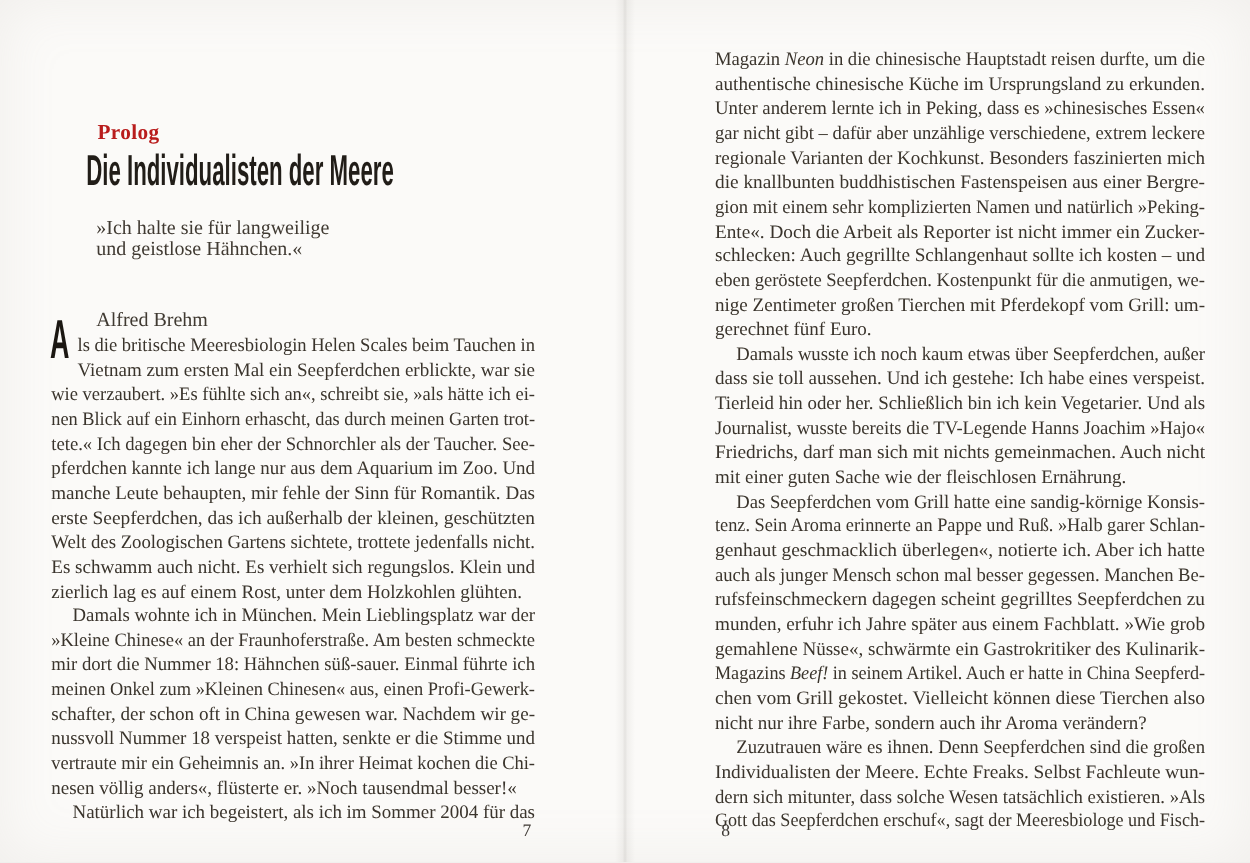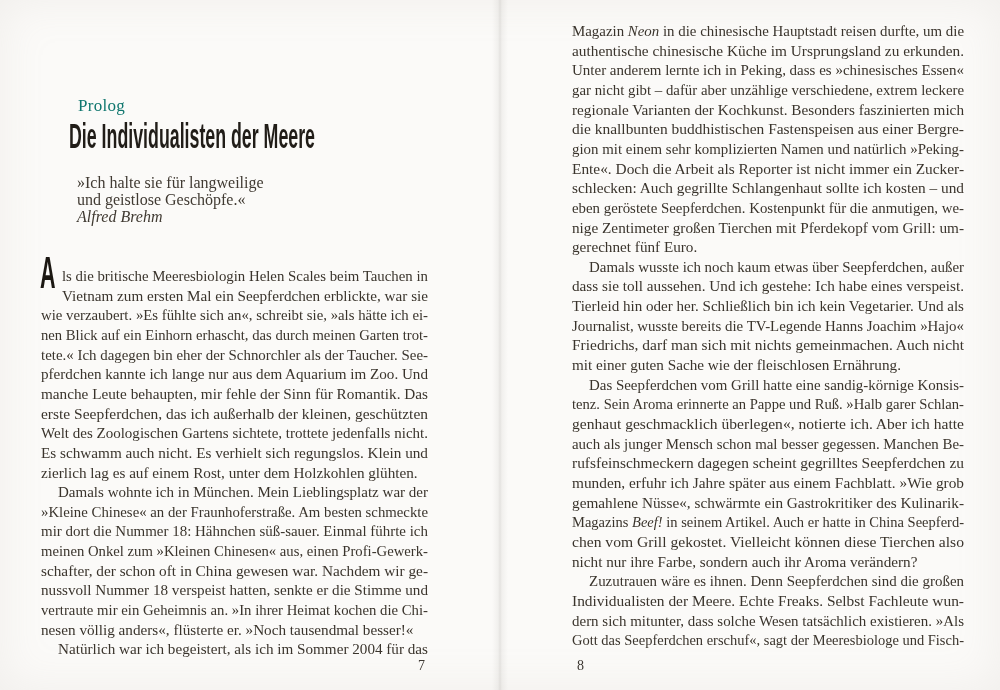--- a/index.html
+++ b/index.html
@@ -17,44 +17,44 @@
       rgba(110,105,98,.16) 50%,
       rgba(110,105,98,.07) 62%,
       rgba(110,105,98,0) 100%);
   }
   .tblock{position:absolute;}
   .tb-left{left:41px;top:0;width:387px;height:690px;}
   .tb-right{left:572px;top:21px;width:392px;height:669px;}
 
   .kicker{
     position:absolute;left:37px;top:96px;
-    font-size:17px;color:#0f766e;letter-spacing:.3px;
+    font-size:17px;color:#b91c1c;letter-spacing:.3px;font-weight:bold;
   }
   .title-svg{
     position:absolute;left:28px;top:121px;overflow:visible;
     transform:scaleY(1.12);transform-origin:0 27px;
   }
   .title-svg text{
     font-family:"Liberation Sans", sans-serif;font-weight:700;
     font-size:31px;fill:#211d18;
   }
   .epigraph{
     position:absolute;left:36px;top:174px;
     font-size:16px;line-height:17px;color:#403a32;
   }
-  .epigraph .attr{font-style:italic;}
+  .epigraph .attr{margin-top:40px;}
 
   .dropcap{
     position:absolute;left:-1px;top:251px;
     font-family:"Liberation Sans", sans-serif;font-weight:700;
     font-size:43px;line-height:43px;color:#1b1712;
     transform:scale(.5,1.02);transform-origin:left top;
   }
   .bodylines{position:absolute;left:0;top:266px;width:387px;height:400px;}
-  .tb-right .bodylines{top:0;width:392px;height:640px;}
+  .tb-right .bodylines{top:16px;width:392px;height:640px;}
 
   svg.bl{position:absolute;left:0;display:block;overflow:visible;}
   svg.bl text{
     font-family:"Liberation Serif", serif;font-size:15.2px;fill:#3a342c;
   }
 
   .folio{
     position:absolute;font-size:14px;color:#3c3732;
   }
   .folio-left{right:3px;top:658px;}
@@ -69,21 +69,21 @@
 
   <div class="tblock tb-left">
     <div class="kicker">Prolog</div>
 
     <svg class="title-svg" width="252" height="38">
       <text x="0" y="27" textLength="246" lengthAdjust="spacingAndGlyphs">Die Individualisten der Meere</text>
     </svg>
 
     <div class="epigraph">
       <div>»Ich halte sie für langweilige</div>
-      <div>und geistlose Geschöpfe.«</div>
+      <div>und geistlose Hähnchen.«</div>
       <div class="attr">Alfred Brehm</div>
     </div>
 
     <div class="dropcap">A</div>
 
     <div class="bodylines" id="left-lines">
         <svg class="bl" width="387" height="20" style="top: 0px;">
           <text x="21" y="15" textLength="366" lengthAdjust="spacingAndGlyphs"><tspan>ls die britische Meeresbiologin Helen Scales beim Tauchen in</tspan></text>
         </svg>
         <svg class="bl" width="387" height="20" style="top: 19.65px;">

